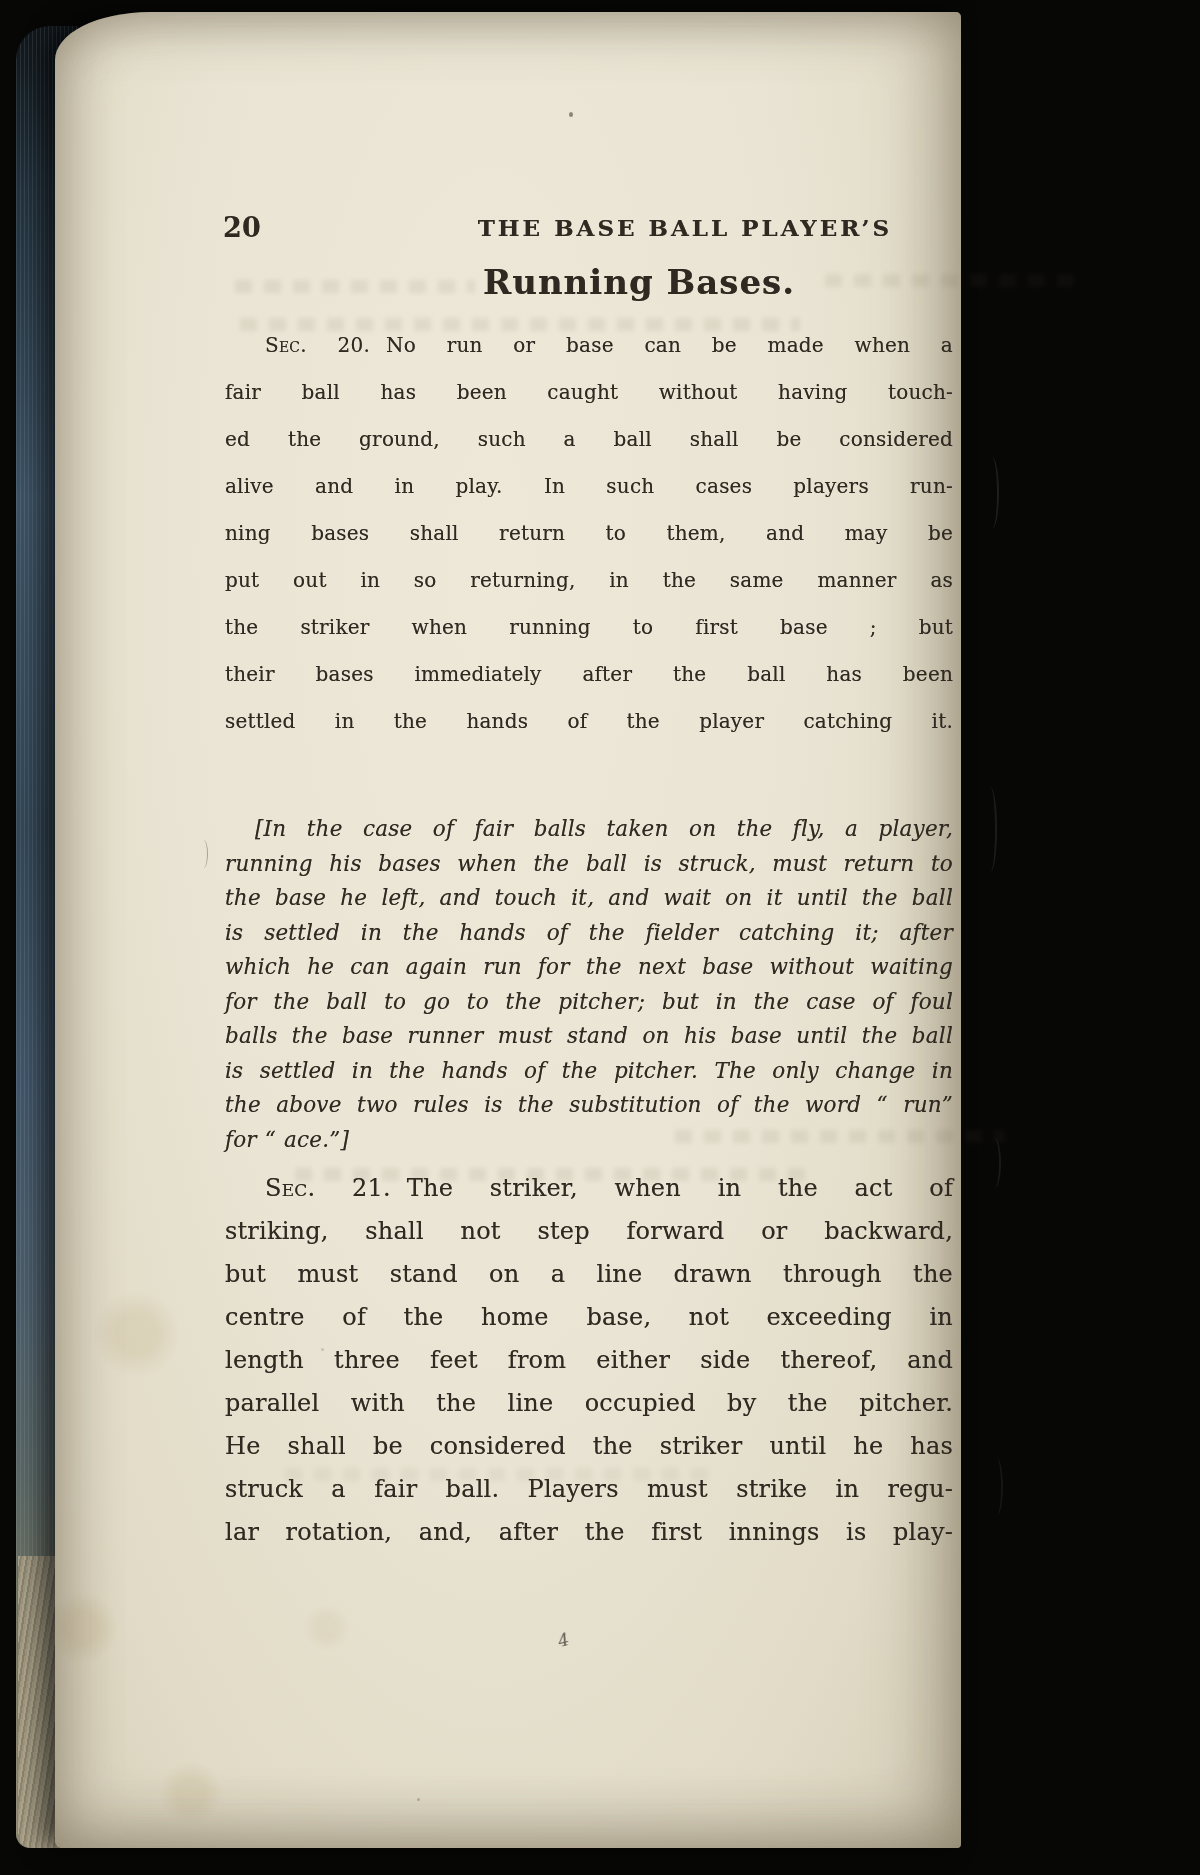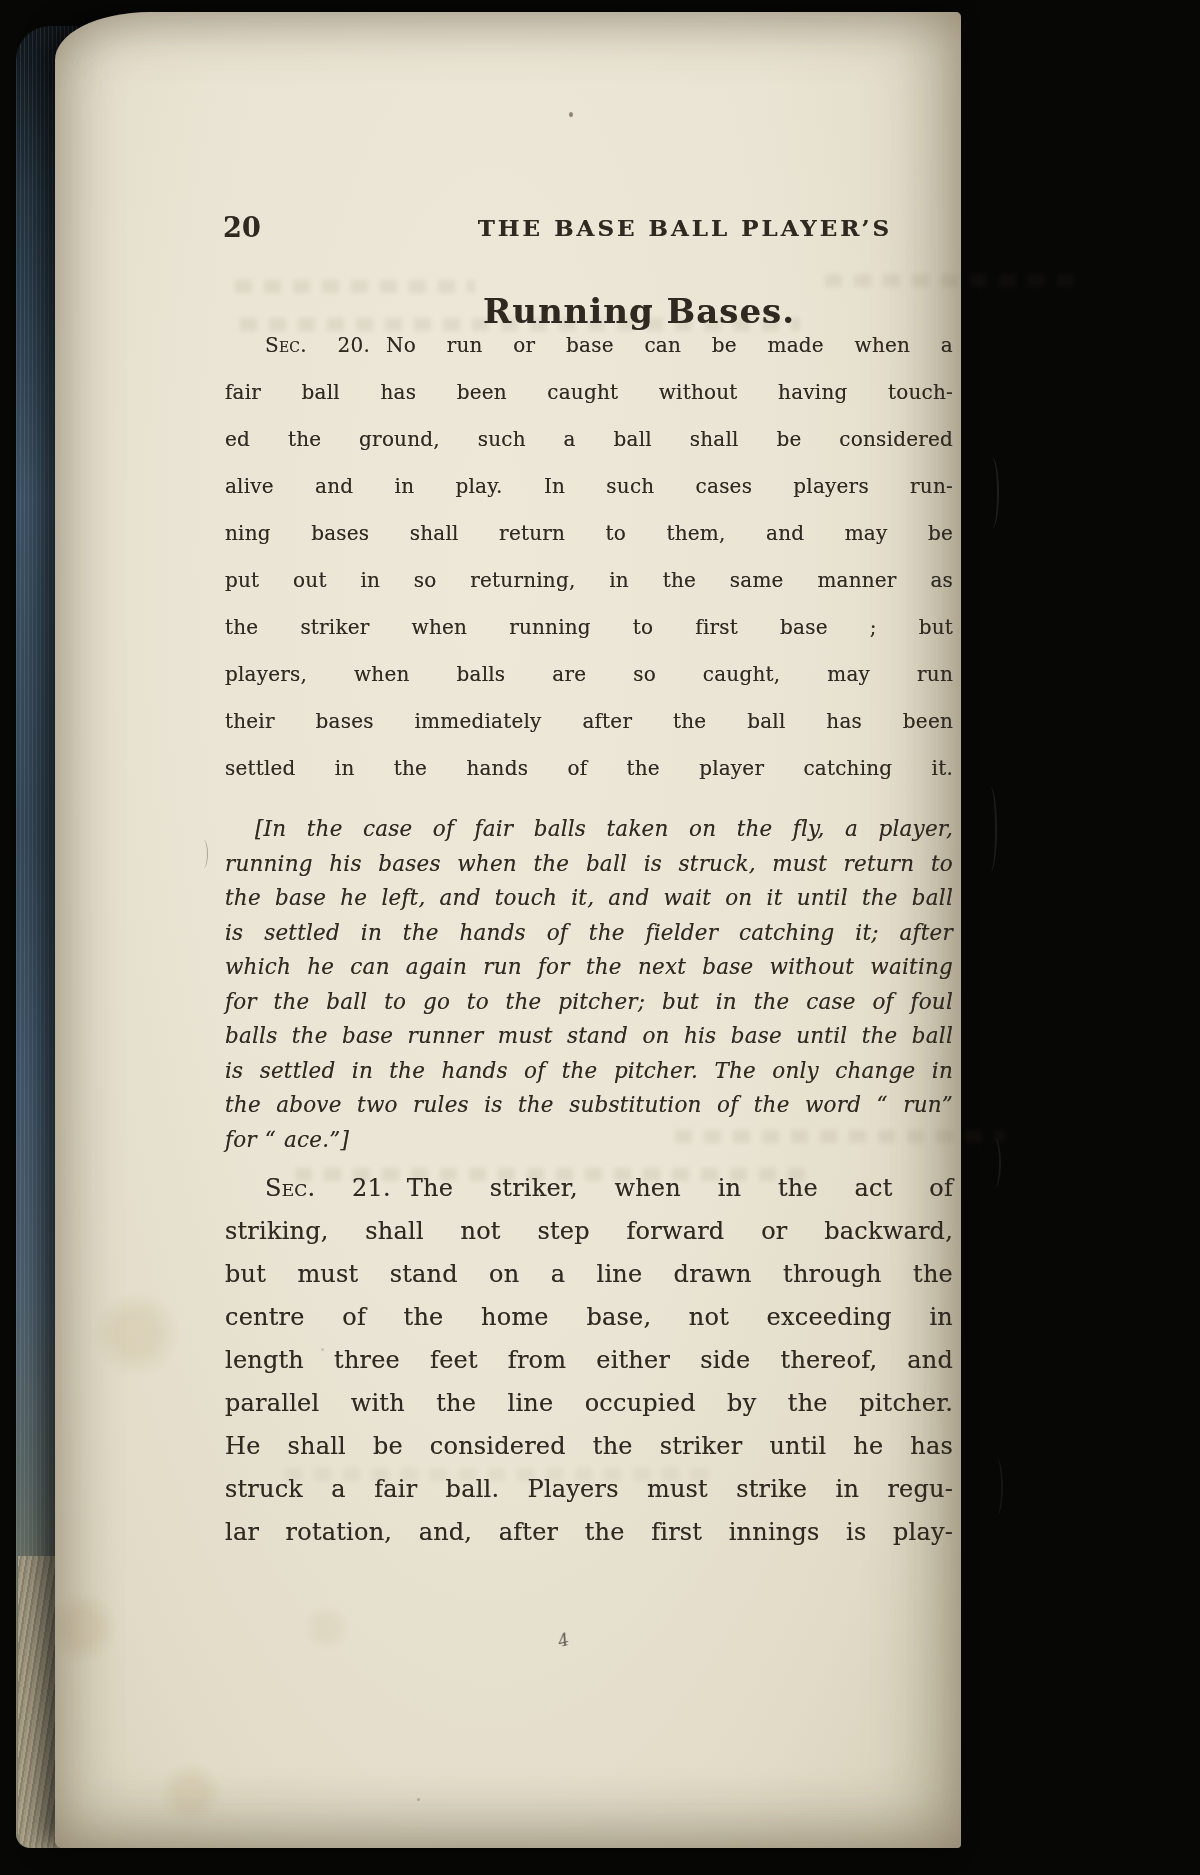--- a/index.html
+++ b/index.html
@@ -52,21 +52,21 @@
   .page-number {
     position:absolute; left:168px; top:200px;
     font-size:27px; font-weight:700;
   }
   .running-header {
     position:absolute; left:320px; top:202px; width:620px;
     text-align:center; font-size:23px; font-weight:700; letter-spacing:3px;
   }
   .section-heading {
     position:absolute; left:170px; top:250px; width:728px; padding-left:100px;
-    text-align:center; font-size:34px; font-weight:700; letter-spacing:1px;margin-top:29px;
+    text-align:center; font-size:34px; font-weight:700; letter-spacing:1px;
   }
 
   .para { position:absolute; left:170px; width:728px; word-spacing:1px; }
   .p-sec20 { top:310px; font-size:20px; line-height:47px; }
   .p-note  { top:800px; font-size:21.5px; line-height:34.5px;font-style:italic; }
   .p-sec21 { top:1155px; font-size:24px; line-height:43px; }
 
   .jline { text-align:justify; text-align-last:justify; }
   .jline.last { text-align-last:left; }
   .indent { text-indent:40px; }
@@ -124,21 +124,20 @@
   <div class="section-heading ink">Running Bases.</div>
 
   <div class="para p-sec20 ink">
     <div class="jline indent"><span class="sc">Sec. 20.</span><span>No run or base can be made when a</span></div>
     <div class="jline">fair ball has been caught without having touch-</div>
     <div class="jline">ed the ground, such a ball shall be considered</div>
     <div class="jline">alive and in play.  In such cases players run-</div>
     <div class="jline">ning bases shall return to them, and may be</div>
     <div class="jline">put out in so returning, in the same manner as</div>
     <div class="jline">the striker when running to first base ; but</div>
-    <div class="jline">players, when balls are so caught, may run</div>
     <div class="jline">their bases immediately after the ball has been</div>
     <div class="jline">settled in the hands of the player catching it.</div>
   </div>
 
   <div class="para p-note ink">
     <div class="jline indent-sm">[In the case of fair balls taken on the fly, a player,</div>
     <div class="jline">running his bases when the ball is struck, must return to</div>
     <div class="jline">the base he left, and touch it, and wait on it until the ball</div>
     <div class="jline">is settled in the hands of the fielder catching it; after</div>
     <div class="jline">which he can again run for the next base without waiting</div>

